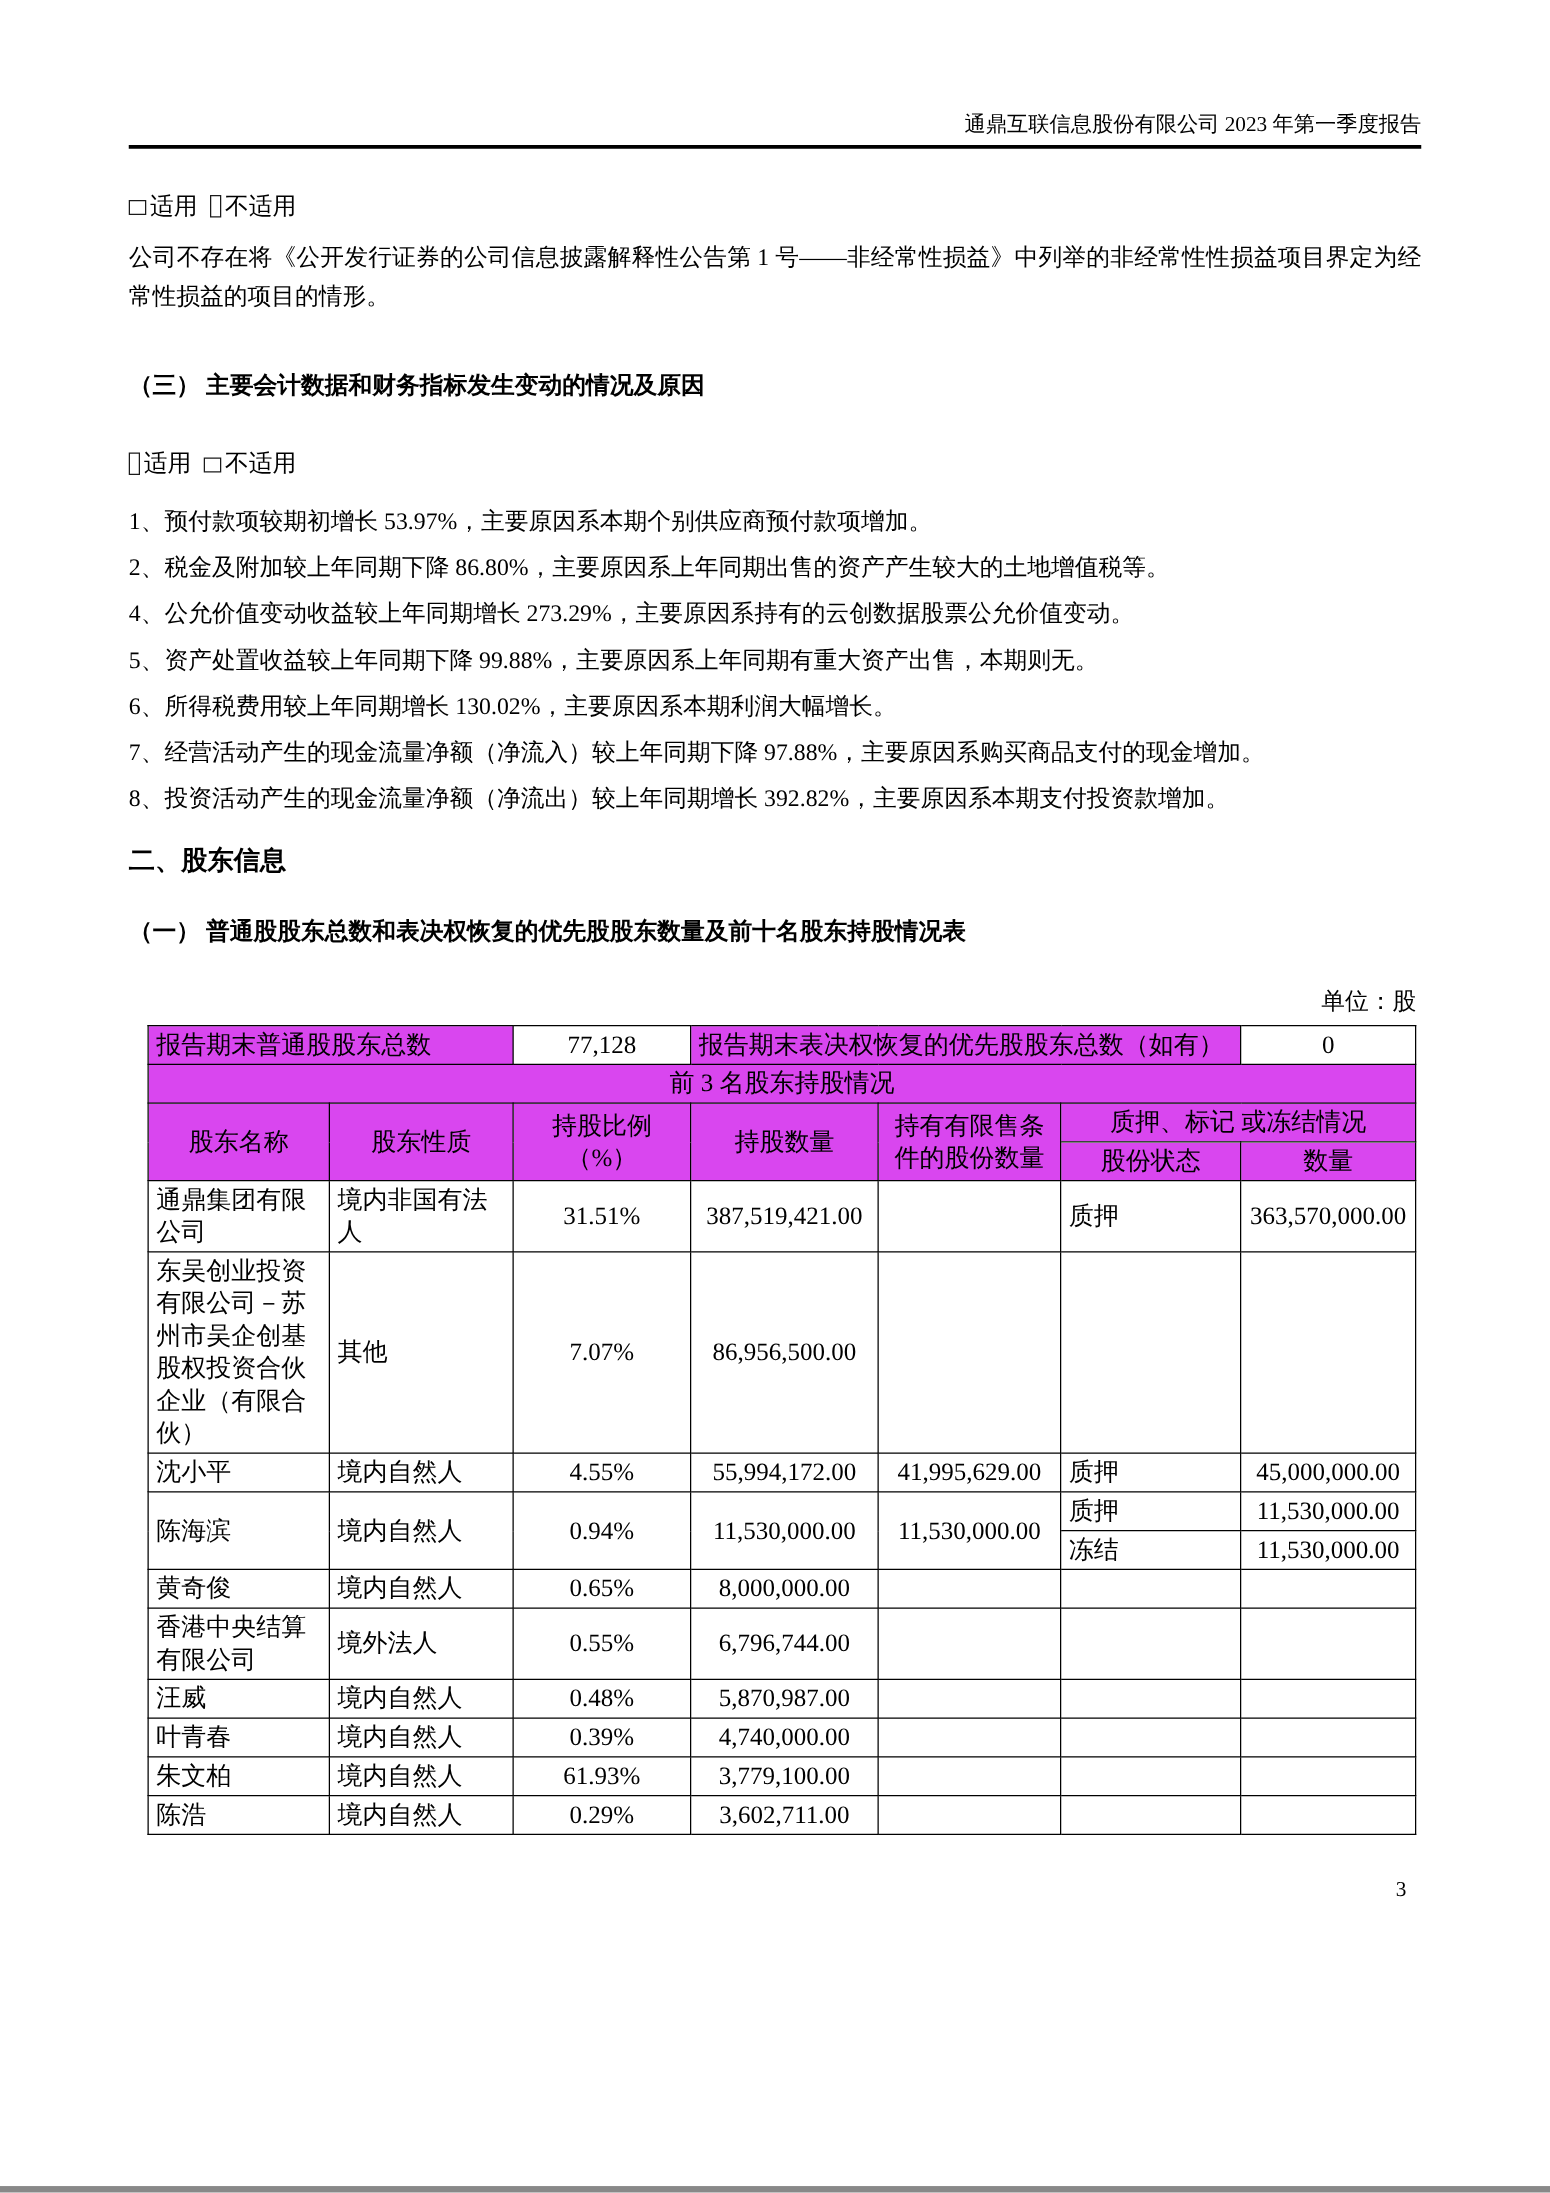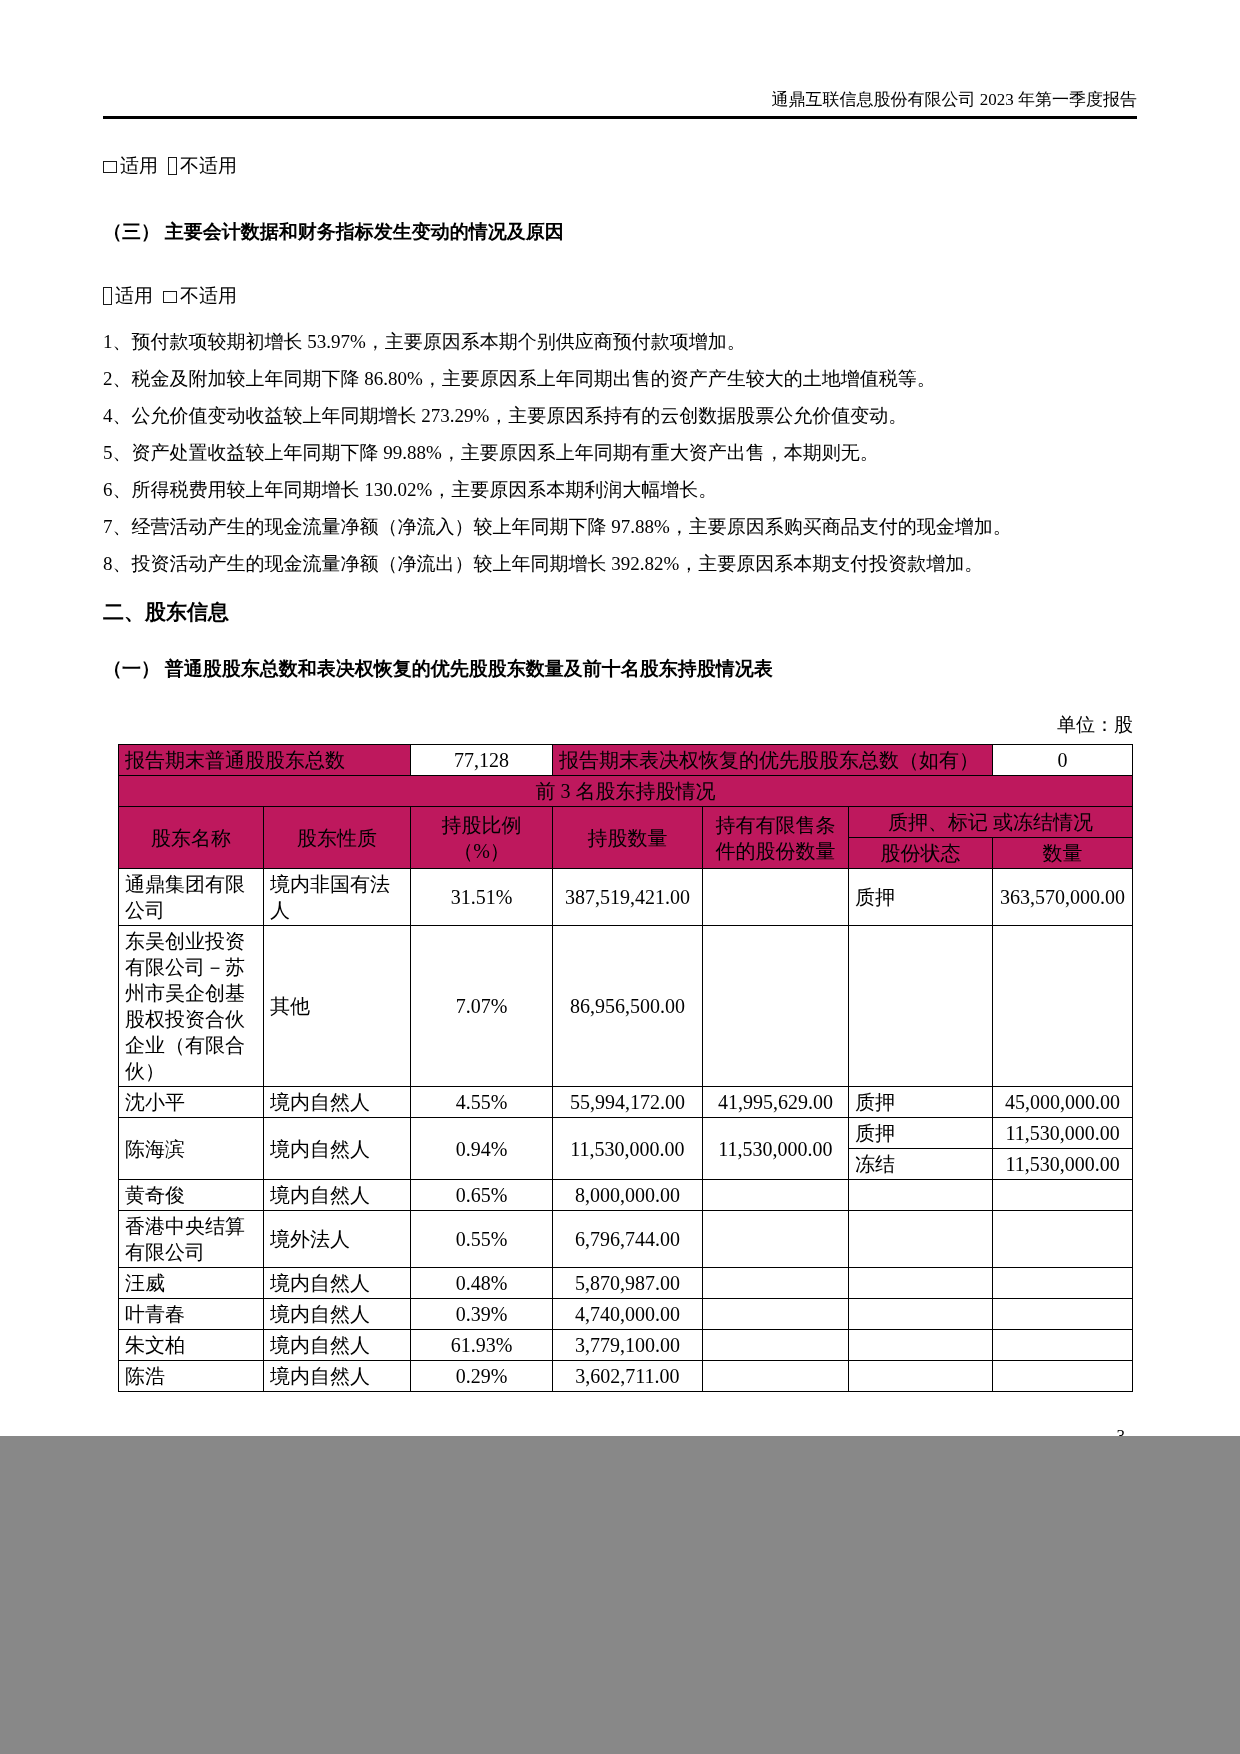--- a/index.html
+++ b/index.html
@@ -1,18 +1,18 @@
 <!DOCTYPE html>
 <html><head>
 <meta charset="utf-8">
 <style>
   html,body { margin:0; padding:0; background:#888; }
   .page {
     position:relative;
-    width:1240px; height:1436px;
+    width:1240px; height:1749px;
     margin:0 auto;
     background:#ffffff;
     overflow:hidden;
     box-sizing:border-box;
     padding:0 103px;
     font-family:"Liberation Serif","DejaVu Serif",serif;
     color:#000;
     font-size:19px;
   }
   .doc-header {
@@ -49,35 +49,36 @@
     font-size:20px;
   }
   table.sh td {
     border:1px solid #000;
     padding:2px 6px;
     line-height:26px;
     vertical-align:middle;
     word-break:break-all;
     overflow:hidden;
   }
-  td.gray { background:#be185d; }
+  td.gray { background:#d946ef; }
   td.c { text-align:center; }
   td.r { text-align:center; }
   td.l { text-align:left; }
   .pagenum { margin-top:34px; text-align:right; padding-right:12px; font-size:17px; }
 </style>
 </head>
 <body>
 
 <div class="page">
 
   <div class="doc-header">通鼎互联信息股份有限公司 2023 年第一季度报告</div>
 
   <div class="appline"><span class="cbox wide"></span><span class="opt">适用</span><span class="cbox tall"></span><span class="opt">不适用</span></div>
 
+  <div class="para">公司不存在将《公开发行证券的公司信息披露解释性公告第 1 号——非经常性损益》中列举的非经常性性损益项目界定为经常性损益的项目的情形。</div>
 
   <div class="h3">（三） 主要会计数据和财务指标发生变动的情况及原因</div>
 
   <div class="appline second"><span class="cbox tall"></span><span class="opt">适用</span><span class="cbox wide"></span><span class="opt">不适用</span></div>
 
   <div class="items">
       <div class="item">1、预付款项较期初增长 53.97%，主要原因系本期个别供应商预付款项增加。</div>
       <div class="item">2、税金及附加较上年同期下降 86.80%，主要原因系上年同期出售的资产产生较大的土地增值税等。</div>
       <div class="item">4、公允价值变动收益较上年同期增长 273.29%，主要原因系持有的云创数据股票公允价值变动。</div>
       <div class="item">5、资产处置收益较上年同期下降 99.88%，主要原因系上年同期有重大资产出售，本期则无。</div>

